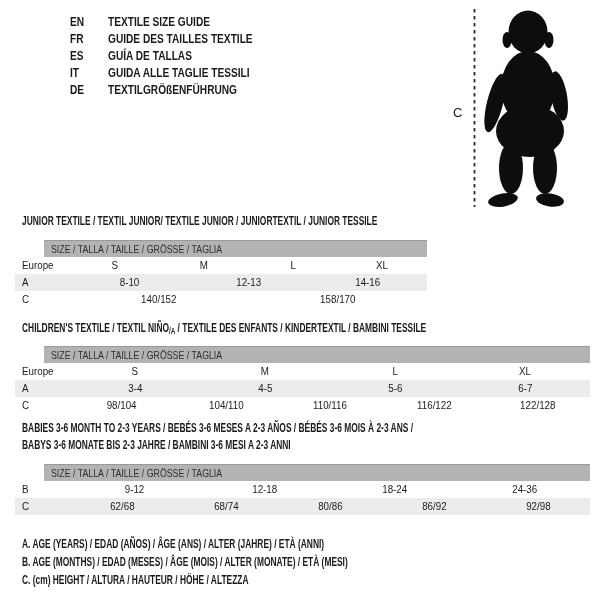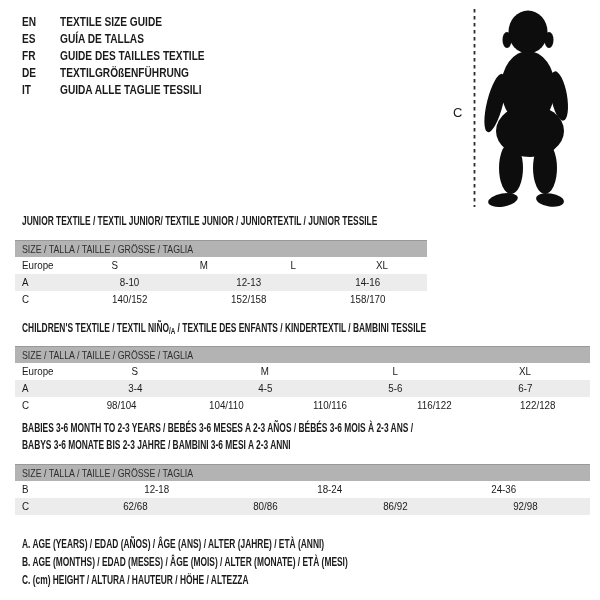--- a/index.html
+++ b/index.html
@@ -5,42 +5,42 @@
   html,body{margin:0;padding:0;}
   body{
     width:600px;height:600px;position:relative;overflow:hidden;
     background:#ffffff;color:#1a1a1a;
     font-family:"Liberation Sans", sans-serif;
   }
   .abs{position:absolute;}
 
   
   .lang-list{left:22px;top:13px;}
-  .lang-row{display:flex;height:17px;line-height:17px;font-weight:bold;font-size:13px;}
+  .lang-row{display:flex;height:17px;line-height:17px;font-weight:bold;font-size:13px;margin-left:48px;}
   .lang-code{width:38px;}
   .cx80{display:inline-block;white-space:nowrap;transform:scaleX(0.78);transform-origin:0 50%;}
 
   
   .measure-label{left:453px;top:106px;font-size:13px;line-height:14px;}
 
   
   .sec-title,.footnote{
     position:absolute;font-size:12px;font-weight:bold;line-height:14px;
     white-space:nowrap;transform:scaleX(0.70);transform-origin:0 50%;
   }
   .tsub{font-size:9px;vertical-align:-2px;}
 
   
   .size-table{position:absolute;font-size:11.5px;}
   .t1{left:15px;top:240px;width:412px;}
   .t2{left:15px;top:346px;width:575px;}
   .t3{left:15px;top:464px;width:575px;}
   .size-bar{
     height:16px;line-height:16px;background:#b3b3b3;border-top:1px solid #999999;
-    padding-left:7px;font-size:11px;color:#2e2e2e;
+    padding-left:7px;font-size:11px;color:#2e2e2e;margin-left:29px;
   }
   .size-bar .cx{transform:scaleX(0.8);transform-origin:0 50%;display:inline-block;white-space:nowrap;}
   .trow{display:flex;height:17px;line-height:17px;}
   .trow.shaded{background:#ececec;}
   .c0{width:55px;padding-left:7px;box-sizing:border-box;text-align:left;}
   .c{flex:1;text-align:center;}
   .c0 .cx{display:inline-block;white-space:nowrap;transform:scaleX(0.85);transform-origin:0 50%;}
   .c .cx{display:inline-block;white-space:nowrap;transform:scaleX(0.85);transform-origin:50% 50%;}
 
   .footnote-a{left:22px;top:537px;}
@@ -52,34 +52,34 @@
 </style>
 </head>
 <body>
 
 <div class="abs lang-list">
   <div class="lang-row">
     <span class="lang-code"><span class="cx80">EN</span></span>
     <span class="cx80">TEXTILE SIZE GUIDE</span>
   </div>
   <div class="lang-row">
+    <span class="lang-code"><span class="cx80">FR</span></span>
+    <span class="cx80">GUIDE DES TAILLES TEXTILE</span>
+  </div>
+  <div class="lang-row">
     <span class="lang-code"><span class="cx80">ES</span></span>
     <span class="cx80">GUÍA DE TALLAS</span>
   </div>
   <div class="lang-row">
-    <span class="lang-code"><span class="cx80">FR</span></span>
-    <span class="cx80">GUIDE DES TAILLES TEXTILE</span>
+    <span class="lang-code"><span class="cx80">IT</span></span>
+    <span class="cx80">GUIDA ALLE TAGLIE TESSILI</span>
   </div>
   <div class="lang-row">
     <span class="lang-code"><span class="cx80">DE</span></span>
     <span class="cx80">TEXTILGRÖßENFÜHRUNG</span>
-  </div>
-  <div class="lang-row">
-    <span class="lang-code"><span class="cx80">IT</span></span>
-    <span class="cx80">GUIDA ALLE TAGLIE TESSILI</span>
   </div>
 </div>
 
 <svg class="abs dash-svg" width="8" height="200">
   <line x1="3.5" y1="0" x2="3.5" y2="198" stroke="#2b2b2b" stroke-width="1.8" stroke-dasharray="3.5 3.5"></line>
 </svg>
 <div class="abs measure-label">C</div>
 <svg class="abs baby-svg" width="92" height="202" viewBox="0 0 92 202">
   <g fill="#0d0d0d">
     <ellipse cx="45" cy="24" rx="19.5" ry="21.5"></ellipse>
@@ -110,21 +110,20 @@
   </div>
   <div class="trow shaded">
     <span class="c0"><span class="cx">A</span></span>
     <span class="c"><span class="cx">8-10</span></span>
     <span class="c"><span class="cx">12-13</span></span>
     <span class="c"><span class="cx">14-16</span></span>
   </div>
   <div class="trow">
     <span class="c0"><span class="cx">C</span></span>
     <span class="c"><span class="cx">140/152</span></span>
-    <span class="c"><span class="cx">152/158</span></span>
     <span class="c"><span class="cx">158/170</span></span>
   </div>
 </div>
 
 <div class="sec-title" style="left:22px;top:321px">
   <span>CHILDREN'S TEXTILE / TEXTIL NIÑO</span><span class="tsub">/A</span><span> / TEXTILE DES ENFANTS / KINDERTEXTIL / BAMBINI TESSILE</span>
 </div>
 <div class="size-table t2">
   <div class="size-bar">
     <span class="cx">SIZE / TALLA / TAILLE / GRÖSSE / TAGLIA</span>
@@ -154,27 +153,29 @@
 </div>
 
 <div class="sec-title" style="left:22px;top:421px">BABIES 3-6 MONTH TO 2-3 YEARS / BEBÉS 3-6 MESES A 2-3 AÑOS / BÉBÉS 3-6 MOIS À 2-3 ANS /</div>
 <div class="sec-title" style="left:22px;top:438px">BABYS 3-6 MONATE BIS 2-3 JAHRE / BAMBINI 3-6 MESI A 2-3 ANNI</div>
 <div class="size-table t3">
   <div class="size-bar">
     <span class="cx">SIZE / TALLA / TAILLE / GRÖSSE / TAGLIA</span>
   </div>
   <div class="trow">
     <span class="c0"><span class="cx">B</span></span>
+    <span class="c"><span class="cx">9-12</span></span>
     <span class="c"><span class="cx">12-18</span></span>
     <span class="c"><span class="cx">18-24</span></span>
     <span class="c"><span class="cx">24-36</span></span>
   </div>
   <div class="trow shaded">
     <span class="c0"><span class="cx">C</span></span>
     <span class="c"><span class="cx">62/68</span></span>
+    <span class="c"><span class="cx">68/74</span></span>
     <span class="c"><span class="cx">80/86</span></span>
     <span class="c"><span class="cx">86/92</span></span>
     <span class="c"><span class="cx">92/98</span></span>
   </div>
 </div>
 
 <div class="footnote footnote-a">A. AGE (YEARS) / EDAD (AÑOS) / ÂGE (ANS) / ALTER (JAHRE) / ETÀ (ANNI)</div>
 <div class="footnote footnote-b">B. AGE (MONTHS) / EDAD (MESES) / ÂGE (MOIS) / ALTER (MONATE) / ETÀ (MESI)</div>
 <div class="footnote footnote-c">C. (cm) HEIGHT / ALTURA / HAUTEUR / HÖHE / ALTEZZA</div>
 

